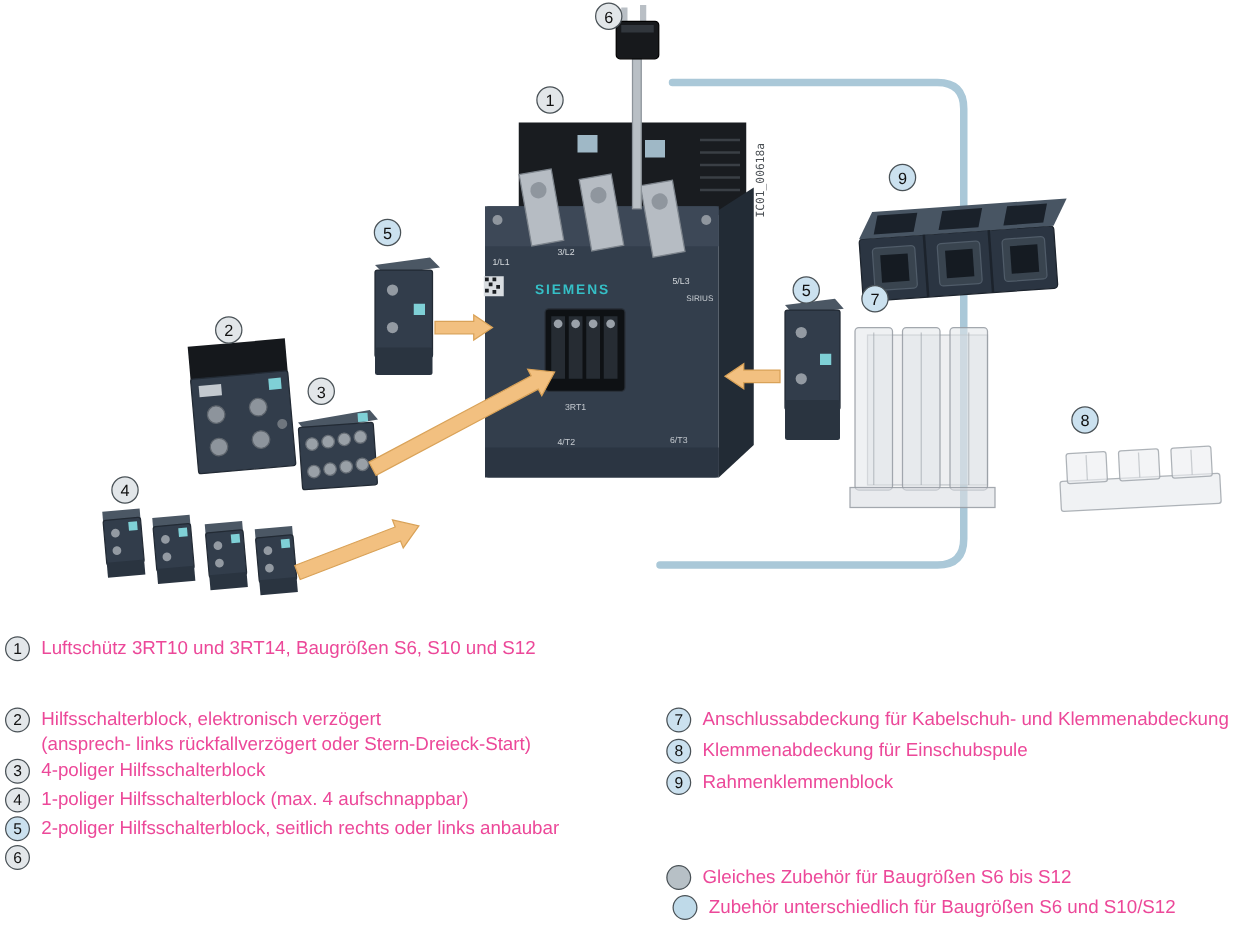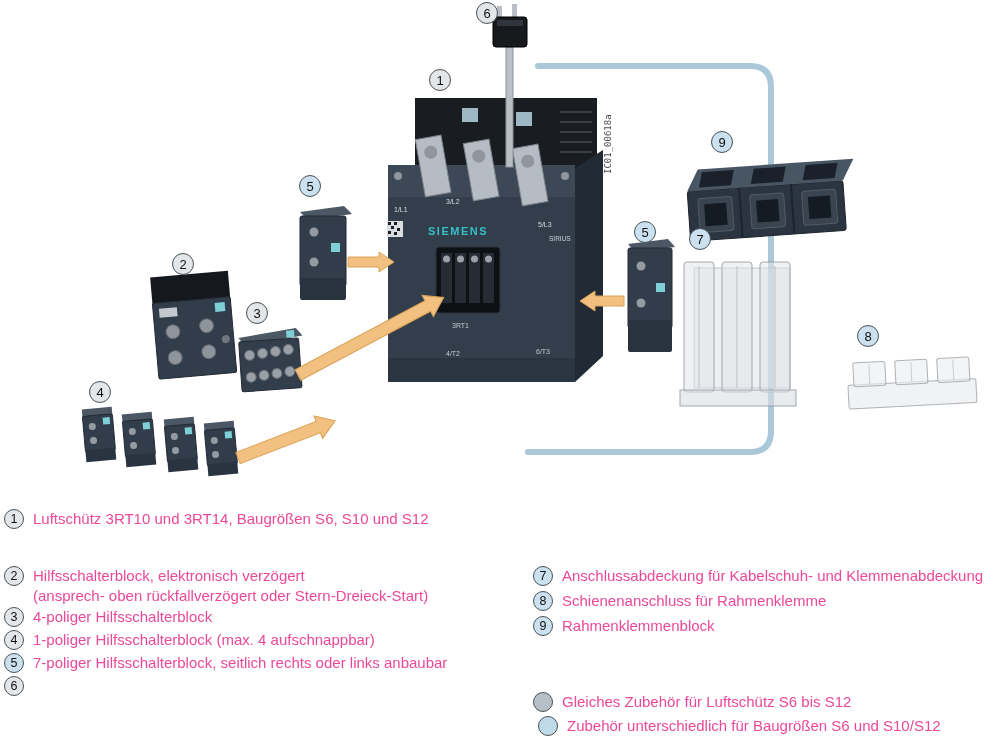--- a/index.html
+++ b/index.html
@@ -282,76 +282,76 @@
       <span class="ncircle">1</span>
       <div class="ltext">
           <div>Luftschütz 3RT10 und 3RT14, Baugrößen S6, S10 und S12</div>
         </div>
     </div>
 
     <div class="lrow" style="left:4px;top:566px">
       <span class="ncircle">2</span>
       <div class="ltext">
         <div>Hilfsschalterblock, elektronisch verzögert</div>
-        <div>(ansprech- oben rückfallverzögert oder Stern-Dreieck-Start)</div>
+        <div>(ansprech- links rückfallverzögert oder Stern-Dreieck-Start)</div>
       </div>
     </div>
 
     <div class="lrow" style="left:4px;top:607px">
       <span class="ncircle">3</span>
       <div class="ltext">
           <div>4-poliger Hilfsschalterblock</div>
         </div>
     </div>
 
     <div class="lrow" style="left:4px;top:630px">
       <span class="ncircle">4</span>
       <div class="ltext">
           <div>1-poliger Hilfsschalterblock (max. 4 aufschnappbar)</div>
         </div>
     </div>
 
     <div class="lrow" style="left:4px;top:653px">
       <span class="ncircle blue">5</span>
       <div class="ltext">
-          <div>7-poliger Hilfsschalterblock, seitlich rechts oder links anbaubar</div>
+          <div>2-poliger Hilfsschalterblock, seitlich rechts oder links anbaubar</div>
         </div>
     </div>
 
     <div class="lrow" style="left:4px;top:676px">
       <span class="ncircle">6</span>
       <div class="ltext">
       </div>
     </div>
 
     <div class="lrow" style="left:533px;top:566px">
       <span class="ncircle blue">7</span>
       <div class="ltext">
           <div>Anschlussabdeckung für Kabelschuh- und Klemmenabdeckung</div>
         </div>
     </div>
 
     <div class="lrow" style="left:533px;top:591px">
       <span class="ncircle blue">8</span>
       <div class="ltext">
-          <div>Schienenanschluss für Rahmenklemme</div>
+          <div>Klemmenabdeckung für Einschubspule</div>
         </div>
     </div>
 
     <div class="lrow" style="left:533px;top:616px">
       <span class="ncircle blue">9</span>
       <div class="ltext">
           <div>Rahmenklemmenblock</div>
         </div>
     </div>
 
     <div class="lrow" style="left:533px;top:692px">
       <span class="ncircle keygray"></span>
       <div class="ltext">
-          <div>Gleiches Zubehör für Luftschütz S6 bis S12</div>
+          <div>Gleiches Zubehör für Baugrößen S6 bis S12</div>
         </div>
     </div>
 
     <div class="lrow" style="left:538px;top:716px">
       <span class="ncircle keyblue"></span>
       <div class="ltext">
           <div>Zubehör unterschiedlich für Baugrößen S6 und S10/S12</div>
         </div>
     </div>
 

